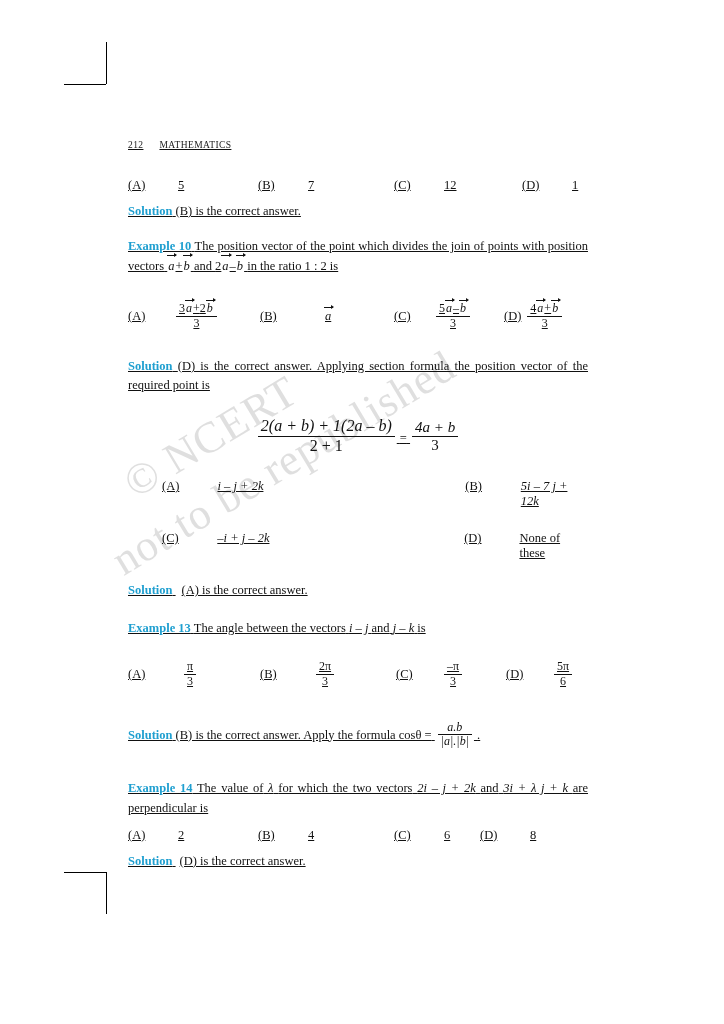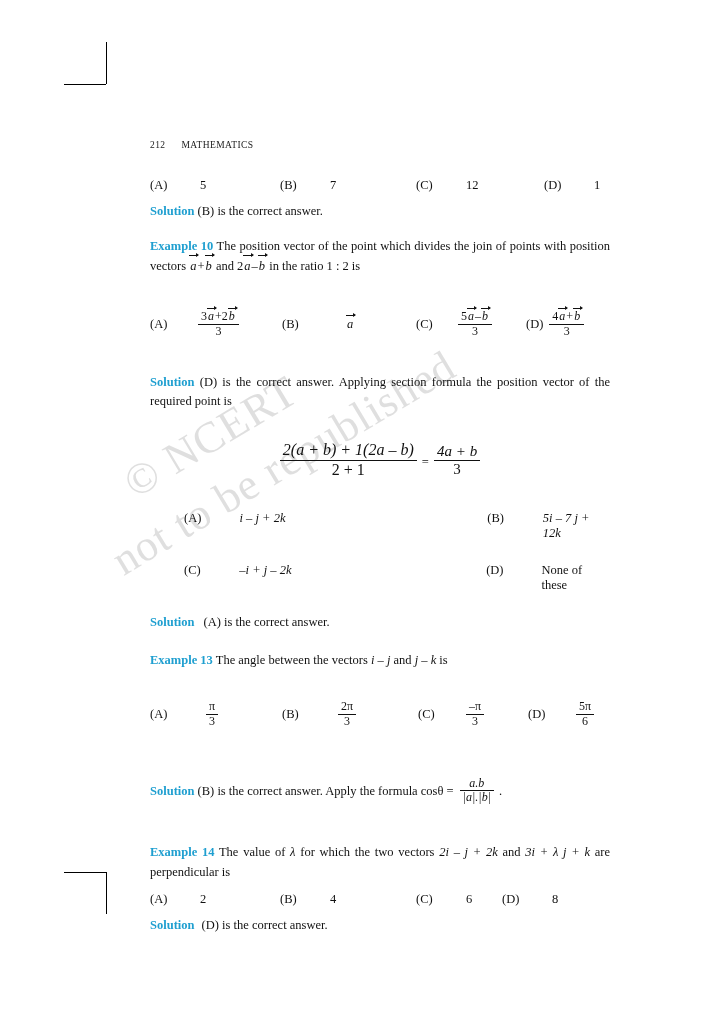--- a/index.html
+++ b/index.html
@@ -22,23 +22,24 @@
     position: absolute;
     background: #000000;
   }
   .crop-v-top { left: 106px; top: 42px; width: 1px; height: 42px; }
   .crop-h-top { left: 64px; top: 84px; width: 42px; height: 1px; }
   .crop-h-bot { left: 64px; top: 872px; width: 42px; height: 1px; }
   .crop-v-bot { left: 106px; top: 872px; width: 1px; height: 42px; }
 
   .content {
     position: absolute;
-    left: 150px;
+    left: 128px;
     top: 140px;
     width: 460px;
+    text-decoration: underline;
   }
 
   .running-head {
     font-size: 9.5px;
     letter-spacing: 0.4px;
     color: #1a1a1a;
     margin-bottom: 28px;
   }
   .running-head .pageno { margin-right: 16px; }
 
@@ -101,21 +102,21 @@
     border-bottom: 2px solid transparent;
   }
 
   
   .frac {
     display: inline-block;
     vertical-align: -0.55em;
     text-align: center;
     font-size: 12px;
     line-height: 1.15;
-    margin: 12px 2px;
+    margin: 4px 2px;
   }
   .frac .num { display: block; padding: 0 3px; }
   .frac .den { display: block; padding: 0 3px; border-top: 1px solid #111; }
 
   .display-eq {
     margin-top: 18px;
     text-align: center;
     font-size: 12.5px;
   }
 

